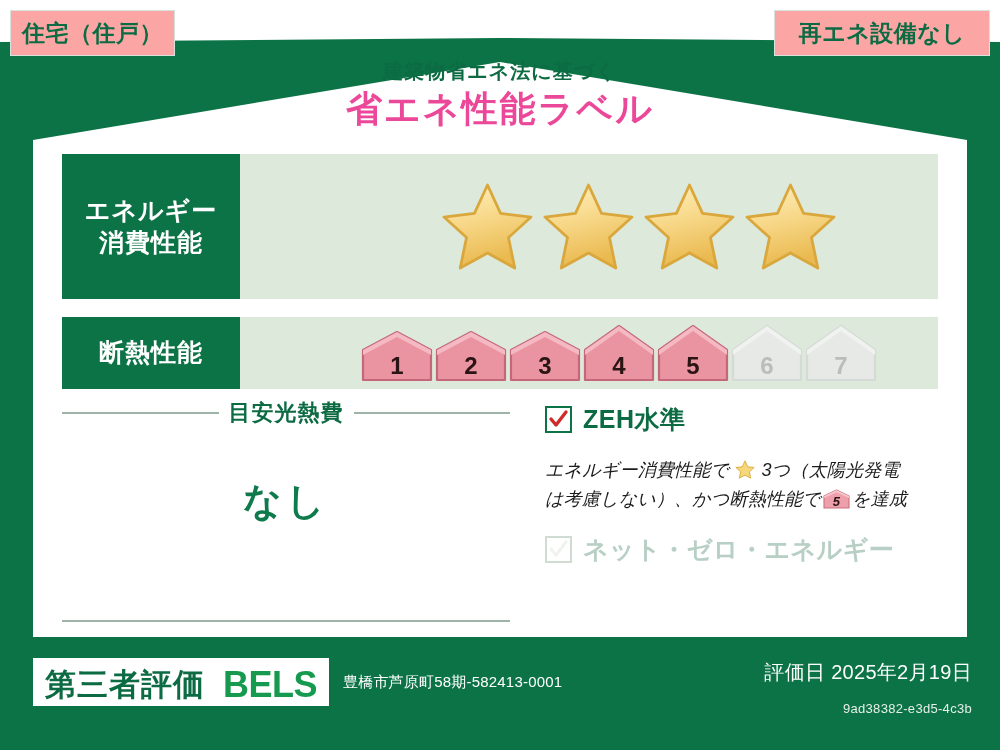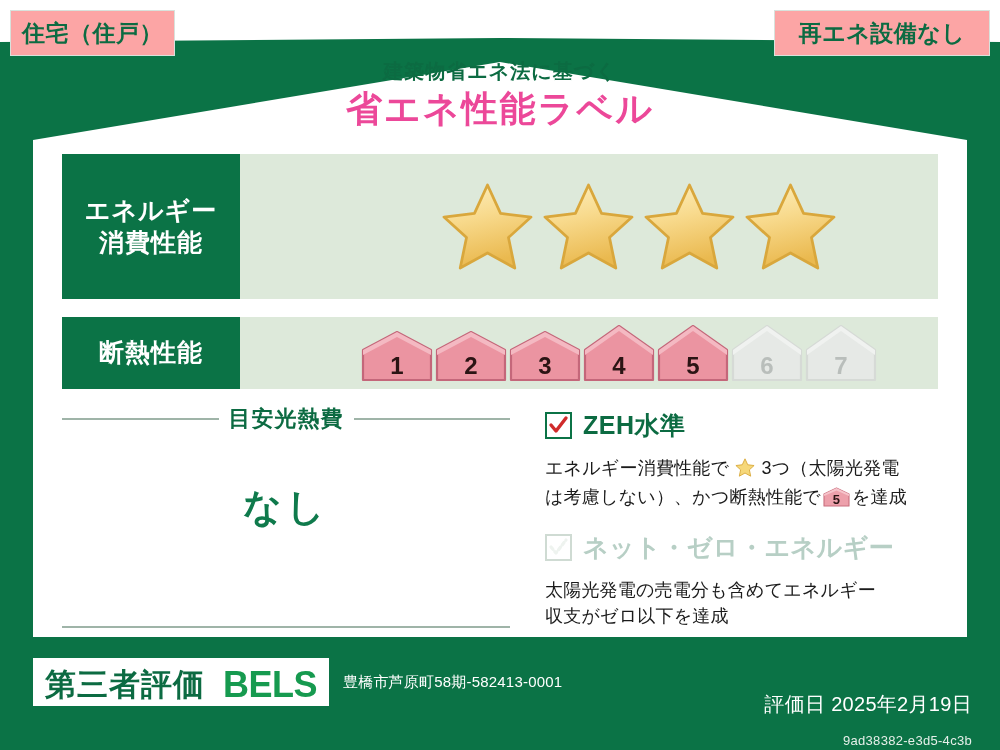--- a/index.html
+++ b/index.html
@@ -154,21 +154,21 @@
     font-size: 24px;
     font-weight: bold;
     line-height: 1;
   }
   .house-num.on  { color: #2b1414; }
   .house-num.off { color: #b9bebb; }
 
   
   #lower {
     position: absolute;
-    left: 0; top: 268px;
+    left: 0; top: 262px;
     width: 934px; height: 235px;
   }
 
   
   #cost-col {
     position: absolute;
     left: 29px; top: 0;
     width: 448px; height: 220px;
   }
   #cost-head {
@@ -230,25 +230,26 @@
   }
   .checkbox svg { position: absolute; left: 1px; top: 1px; }
   .claim-title {
     font-size: 25px;
     font-weight: bold;
     letter-spacing: 0.5px;
   }
   .claim-title.on  { color: #0c6b42; }
   .claim-title.off { color: #b7cfc5; }
   .claim-body {
-    margin-top: 13px;
+    margin-top: 21px;
     font-size: 18px;
     color: #1b1b1b;
     line-height: 1.45;
     letter-spacing: 0.2px;
+    font-style: italic;
   }
   #nze-block { margin-top: 20px; }
 
   .inline-star { vertical-align: -3px; margin: 0 1px; }
   .inline-house {
     display: inline-block;
     vertical-align: -4px;
     position: relative;
     width: 27px; height: 20px;
     margin: 0 2px;
@@ -305,21 +306,20 @@
   #footer-right {
     position: absolute;
     right: 28px; top: 22px;
     text-align: right;
     color: #ffffff;
   }
   #eval-date {
     font-size: 20px;
     letter-spacing: 0.3px;
     white-space: nowrap;
-    margin-top: 32px;
   }
   #eval-id {
     margin-top: 15px;
     font-size: 13px;
     color: #e6efe9;
     letter-spacing: 0.3px;
     white-space: nowrap;
   }
 </style>
 </head>
@@ -506,24 +506,20 @@
 
         <div id="nze-block">
           <div class="claim-head">
             <span class="checkbox off">
               <svg width="21" height="21" viewBox="0 0 21 21">
                 <polyline points="3,10 8,16 18,3" fill="none" stroke="#eef3ef" stroke-width="3.2" stroke-linecap="round" stroke-linejoin="round" stroke-dasharray="3 3"></polyline>
               </svg>
             </span>
             <span class="claim-title off">ネット・ゼロ・エネルギー</span>
           </div>
-          <div class="claim-body">
-            <span>太陽光発電の売電分も含めてエネルギー</span><br>
-            <span>収支がゼロ以下を達成</span>
-          </div>
         </div>
 
       </div>
     </div>
   </div>
 
   <div id="footer">
     <div id="bels-plate">
       <span id="bels-jp">第三者評価</span>
       <span id="bels-en">BELS</span>

